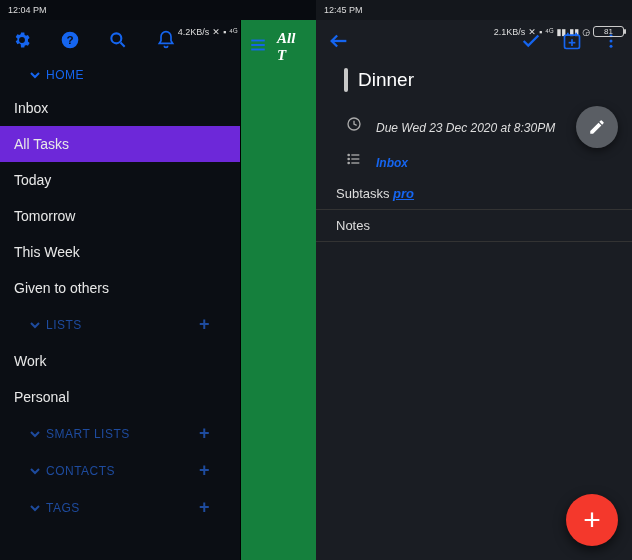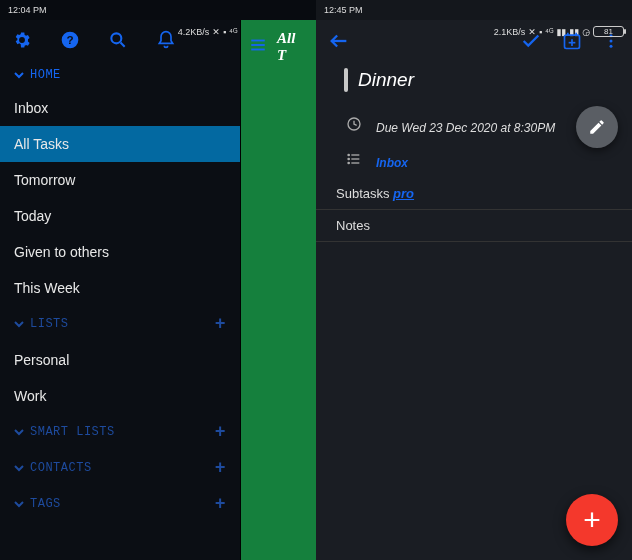--- a/index.html
+++ b/index.html
@@ -64,32 +64,31 @@
   }
   .toolbar-left svg, .toolbar-right svg, .icon-svg { display: block; }
   .blue { color: #1565f0; }
   .dim-blue { color: #1e4b9e; }
   
   
   .section-header {
     display: flex;
     align-items: center;
     justify-content: space-between;
-    padding: 8px 14px;
+    padding: 8px 30px;
     font-size: 12px;
     letter-spacing: 0.5px;
-    font-family: Liberation Mono, monospace;
   }
   .section-header .chev-label { display: flex; align-items: center; gap: 6px; }
   .drawer-item {
     padding: 10px 14px;
     font-size: 14px;
     color: #e8e8e8;
   }
-  .drawer-item.selected { background: #0369a1; }
+  .drawer-item.selected { background: #6d28d9; }
   .plus-blue { font-size: 18px; font-weight: bold; }
   
   
   .left-secondary {
     position: absolute;
     top: 20px;
     right: 0;
     width: 76px;
     bottom: 0;
     background: #15803d;
@@ -125,21 +124,20 @@
   }
   .title-bar {
     width: 4px;
     height: 24px;
     background: #c8c8c8;
     border-radius: 2px;
   }
   .task-title {
     font-size: 19px;
     color: #fff;
-    font-style: italic;
   }
   .edit-fab {
     position: absolute;
     right: 14px;
     top: 106px;
     width: 42px;
     height: 42px;
     border-radius: 50%;
     background: #5a5e64;
     display: flex;
@@ -235,36 +233,36 @@
     <div class="section-header blue">
       <span class="chev-label">
         <svg width="10" height="10" viewBox="0 0 10 10">
             <path d="M1 3l4 4 4-4" fill="none" stroke="currentColor" stroke-width="2"></path>
           </svg>
         <span>HOME</span>
       </span>
     </div>
     <div class="drawer-item">Inbox</div>
     <div class="drawer-item selected">All Tasks</div>
+    <div class="drawer-item">Today</div>
     <div class="drawer-item">Tomorrow</div>
-    <div class="drawer-item">Today</div>
+    <div class="drawer-item">This Week</div>
     <div class="drawer-item">Given to others</div>
-    <div class="drawer-item">This Week</div>
 
     <div class="section-header dim-blue">
       <span class="chev-label">
         <svg width="10" height="10" viewBox="0 0 10 10">
             <path d="M1 3l4 4 4-4" fill="none" stroke="currentColor" stroke-width="2"></path>
           </svg>
         <span>LISTS</span>
       </span>
       <span class="plus-blue">+</span>
     </div>
+    <div class="drawer-item">Work</div>
     <div class="drawer-item">Personal</div>
-    <div class="drawer-item">Work</div>
 
     <div class="section-header dim-blue">
       <span class="chev-label">
         <svg width="10" height="10" viewBox="0 0 10 10">
             <path d="M1 3l4 4 4-4" fill="none" stroke="currentColor" stroke-width="2"></path>
           </svg>
         <span>SMART LISTS</span>
       </span>
       <span class="plus-blue">+</span>
     </div>

